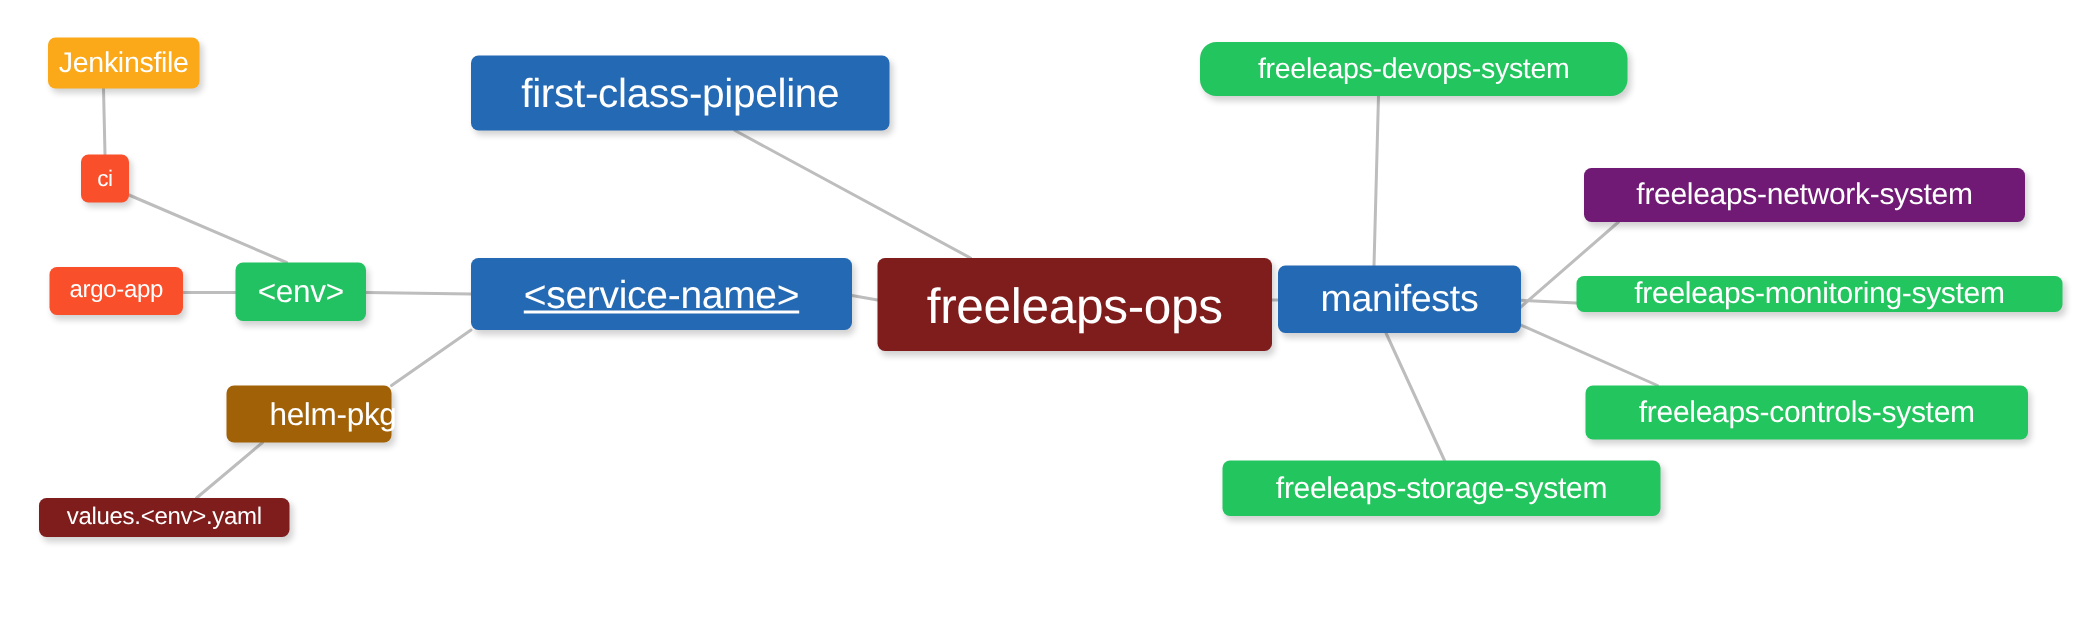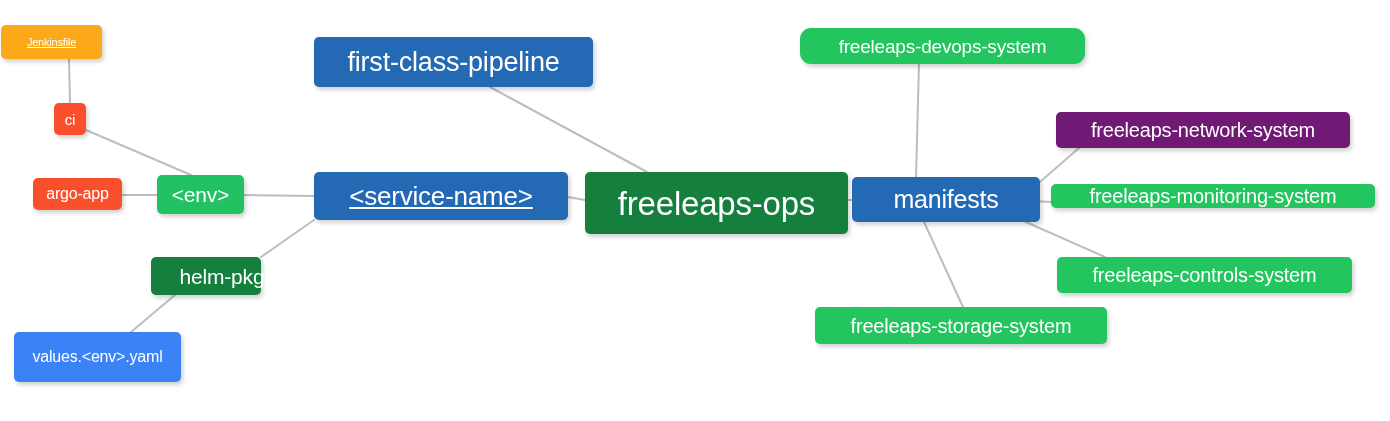--- a/index.html
+++ b/index.html
@@ -55,29 +55,29 @@
       <line x1="490" y1="87" x2="647" y2="172" stroke="#bdbdbd" stroke-width="2" stroke-linecap="round"></line>
       <line x1="568" y1="197" x2="585" y2="200" stroke="#bdbdbd" stroke-width="2" stroke-linecap="round"></line>
       <line x1="848" y1="200" x2="852" y2="200" stroke="#bdbdbd" stroke-width="2" stroke-linecap="round"></line>
       <line x1="916" y1="177" x2="919" y2="64" stroke="#bdbdbd" stroke-width="2" stroke-linecap="round"></line>
       <line x1="1010" y1="208" x2="1079" y2="148" stroke="#bdbdbd" stroke-width="2" stroke-linecap="round"></line>
       <line x1="1010" y1="200" x2="1051" y2="202" stroke="#bdbdbd" stroke-width="2" stroke-linecap="round"></line>
       <line x1="1010" y1="215" x2="1105" y2="257" stroke="#bdbdbd" stroke-width="2" stroke-linecap="round"></line>
       <line x1="924" y1="222" x2="963" y2="307" stroke="#bdbdbd" stroke-width="2" stroke-linecap="round"></line>
     </svg>
   <div id="node-layer">
-      <div class="node" style="left: 1px; top: 25px; width: 101px; height: 34px; background: rgb(251, 169, 25); font-size: 11px; text-decoration: underline;">Jenkinsfile</div>
+      <div class="node" style="left: 32px; top: 25px; width: 101px; height: 34px; background: rgb(251, 169, 25); font-size: 19px;">Jenkinsfile</div>
       <div class="node" style="left: 54px; top: 103px; width: 32px; height: 32px; background: rgb(249, 80, 43); font-size: 15px;">ci</div>
       <div class="node" style="left: 33px; top: 178px; width: 89px; height: 32px; background: rgb(249, 80, 43); font-size: 16px;">argo-app</div>
       <div class="node" style="left: 157px; top: 175px; width: 87px; height: 39px; background: rgb(34, 193, 97); font-size: 21px;">&lt;env&gt;</div>
-      <div class="node" style="left: 151px; top: 257px; width: 110px; height: 38px; background: #15803d; font-size: 21px; padding-left: 32px;">helm-pkg</div>
-      <div class="node" style="left: 14px; top: 332px; width: 167px; height: 50px; background: #3b82f6; font-size: 16px;">values.&lt;env&gt;.yaml</div>
+      <div class="node" style="left: 151px; top: 257px; width: 110px; height: 38px; background: #a16207; font-size: 21px; padding-left: 32px;">helm-pkg</div>
+      <div class="node" style="left: 26px; top: 332px; width: 167px; height: 26px; background: #7f1d1d; font-size: 16px;">values.&lt;env&gt;.yaml</div>
       <div class="node" style="left: 314px; top: 37px; width: 279px; height: 50px; background: rgb(36, 105, 179); font-size: 27px;">first-class-pipeline</div>
       <div class="node" style="left: 314px; top: 172px; width: 254px; height: 48px; background: rgb(36, 105, 179); font-size: 26px; text-decoration: underline;">&lt;service-name&gt;</div>
-      <div class="node" style="left: 585px; top: 172px; width: 263px; height: 62px; background: #15803d; font-size: 33px;">freeleaps-ops</div>
-      <div class="node" style="left: 852px; top: 177px; width: 188px; height: 45px; background: rgb(36, 105, 179); font-size: 25px;">manifests</div>
+      <div class="node" style="left: 585px; top: 172px; width: 263px; height: 62px; background: #7f1d1d; font-size: 33px;">freeleaps-ops</div>
+      <div class="node" style="left: 852px; top: 177px; width: 162px; height: 45px; background: rgb(36, 105, 179); font-size: 25px;">manifests</div>
       <div class="node" style="left: 800px; top: 28px; width: 285px; height: 36px; background: rgb(34, 197, 94); font-size: 19px; border-radius: 11px;">freeleaps-devops-system</div>
       <div class="node" style="left: 1056px; top: 112px; width: 294px; height: 36px; background: #701a75; font-size: 20px;">freeleaps-network-system</div>
       <div class="node" style="left: 1051px; top: 184px; width: 324px; height: 24px; background: rgb(34, 197, 94); font-size: 20px;">freeleaps-monitoring-system</div>
       <div class="node" style="left: 1057px; top: 257px; width: 295px; height: 36px; background: rgb(34, 197, 94); font-size: 20px;">freeleaps-controls-system</div>
       <div class="node" style="left: 815px; top: 307px; width: 292px; height: 37px; background: rgb(34, 197, 94); font-size: 20px;">freeleaps-storage-system</div>
     </div>
 </div>
 
 </body></html>

